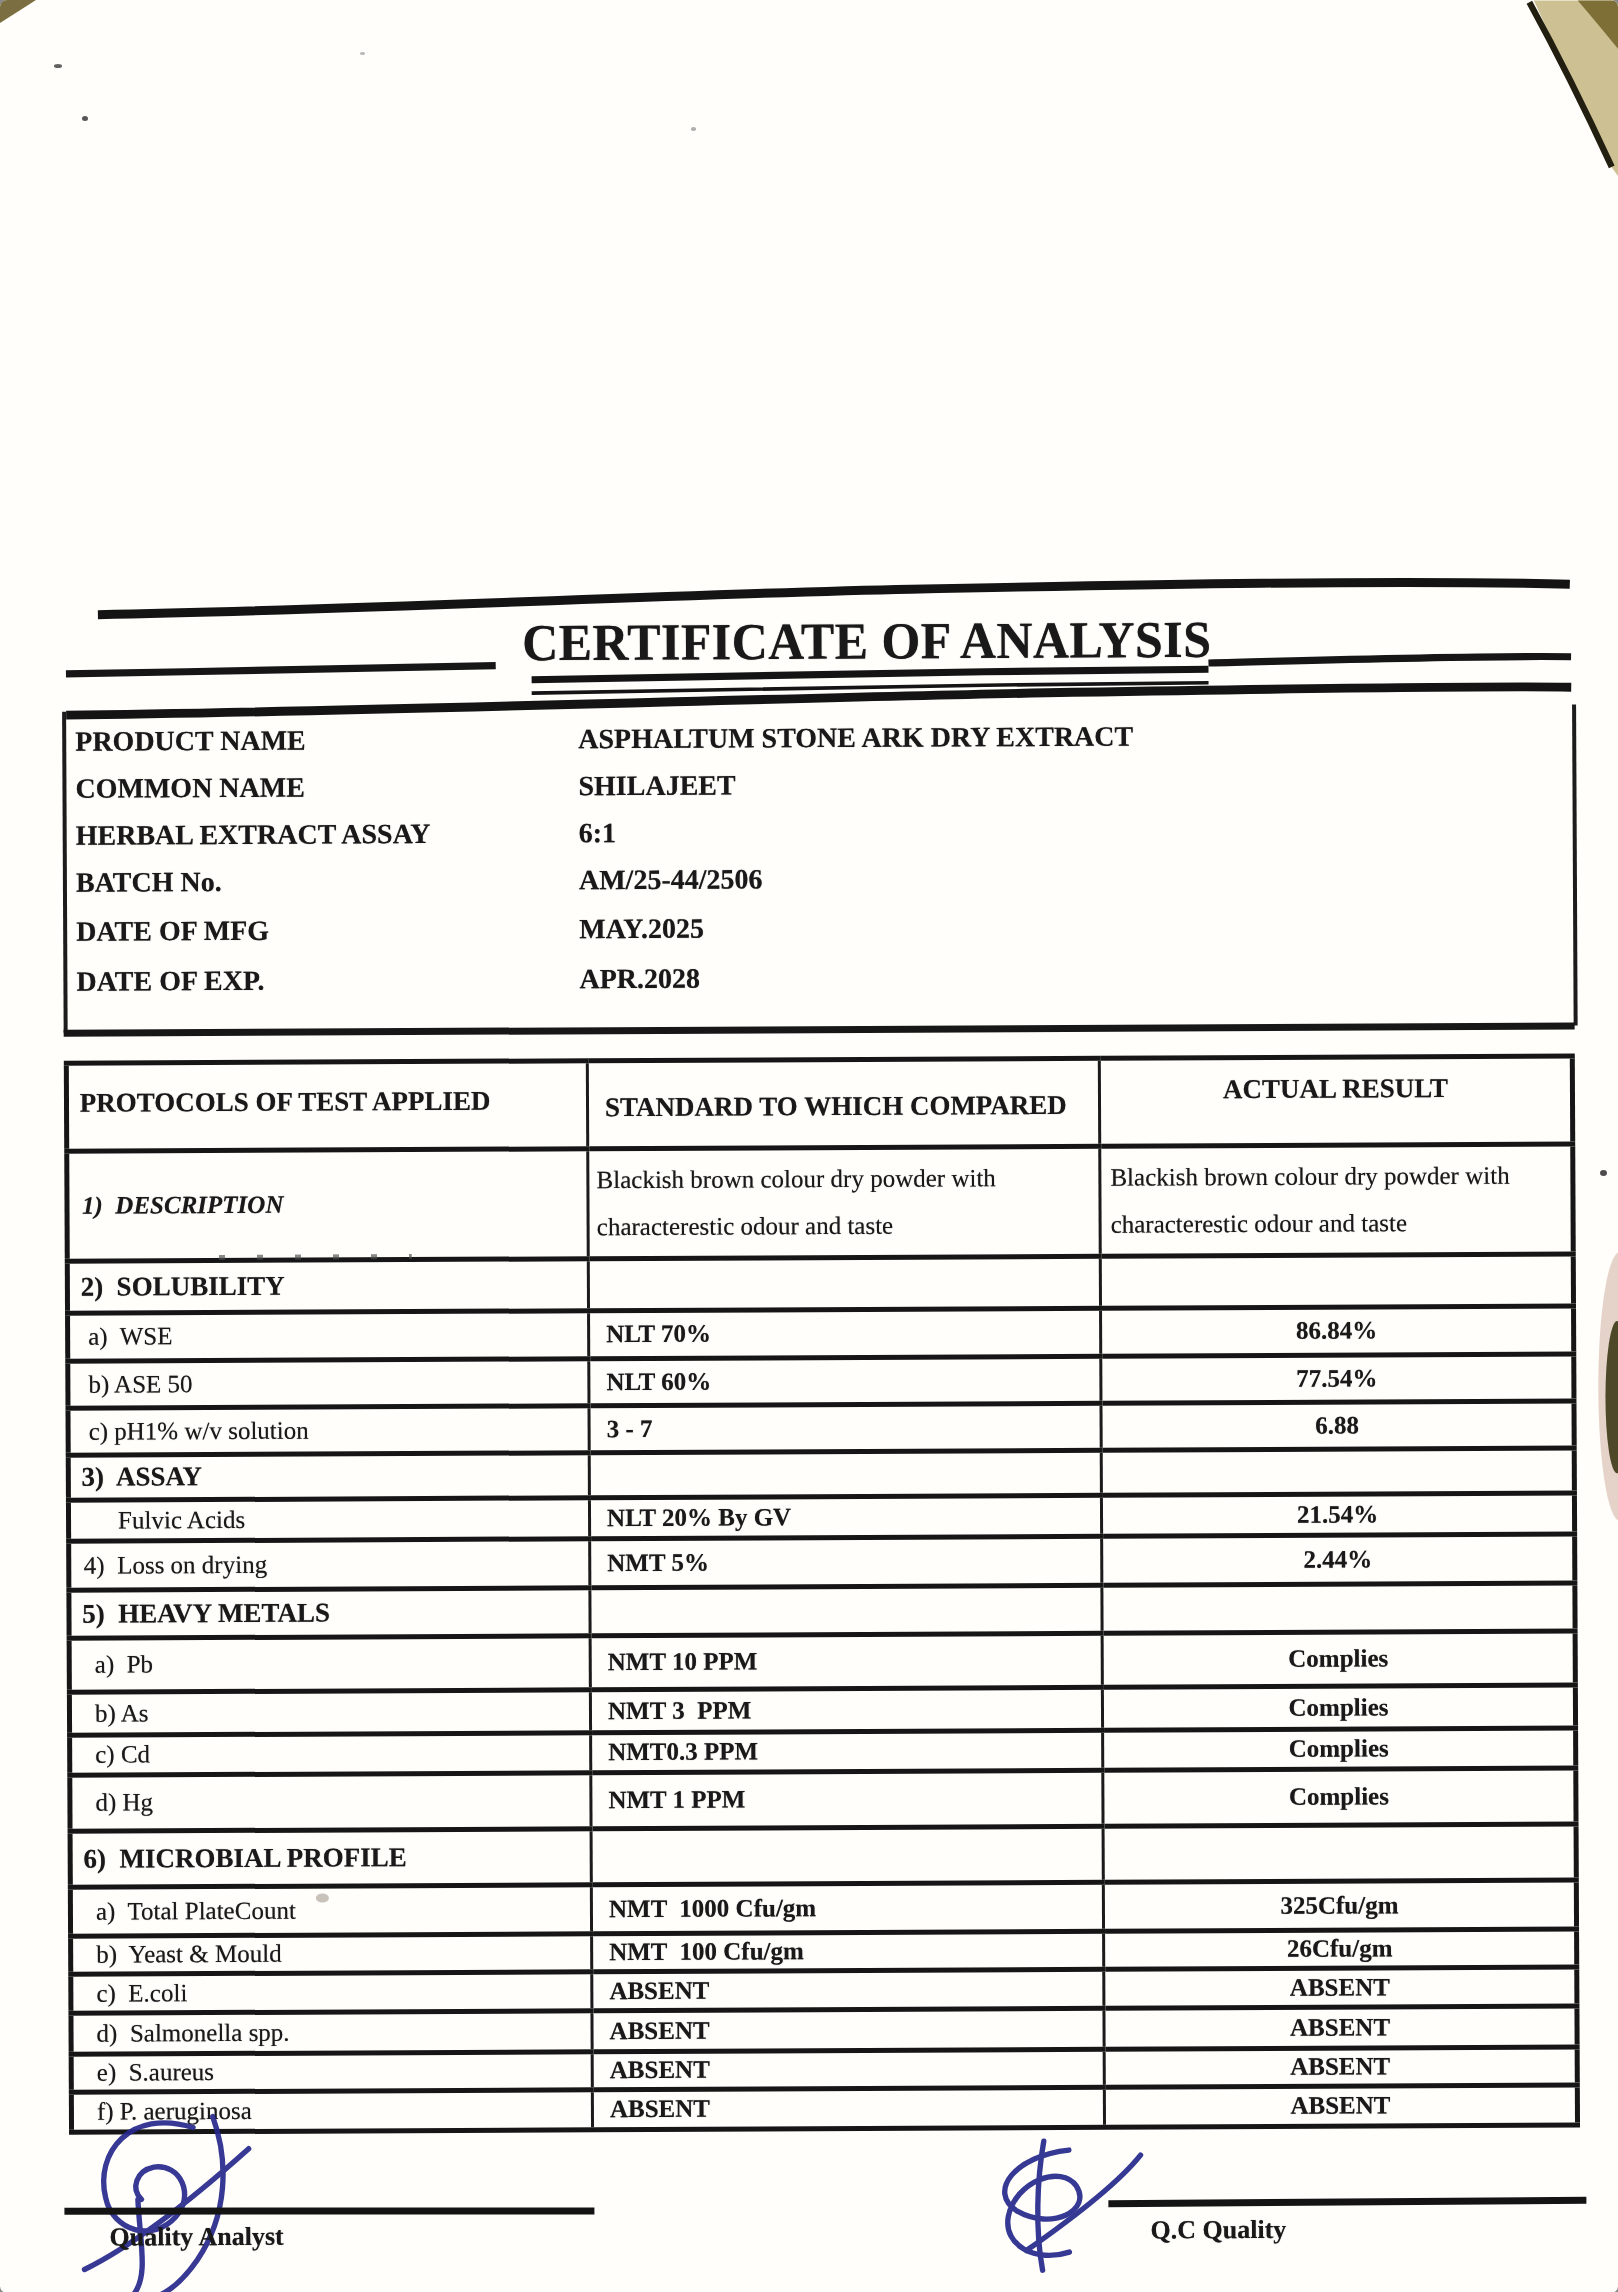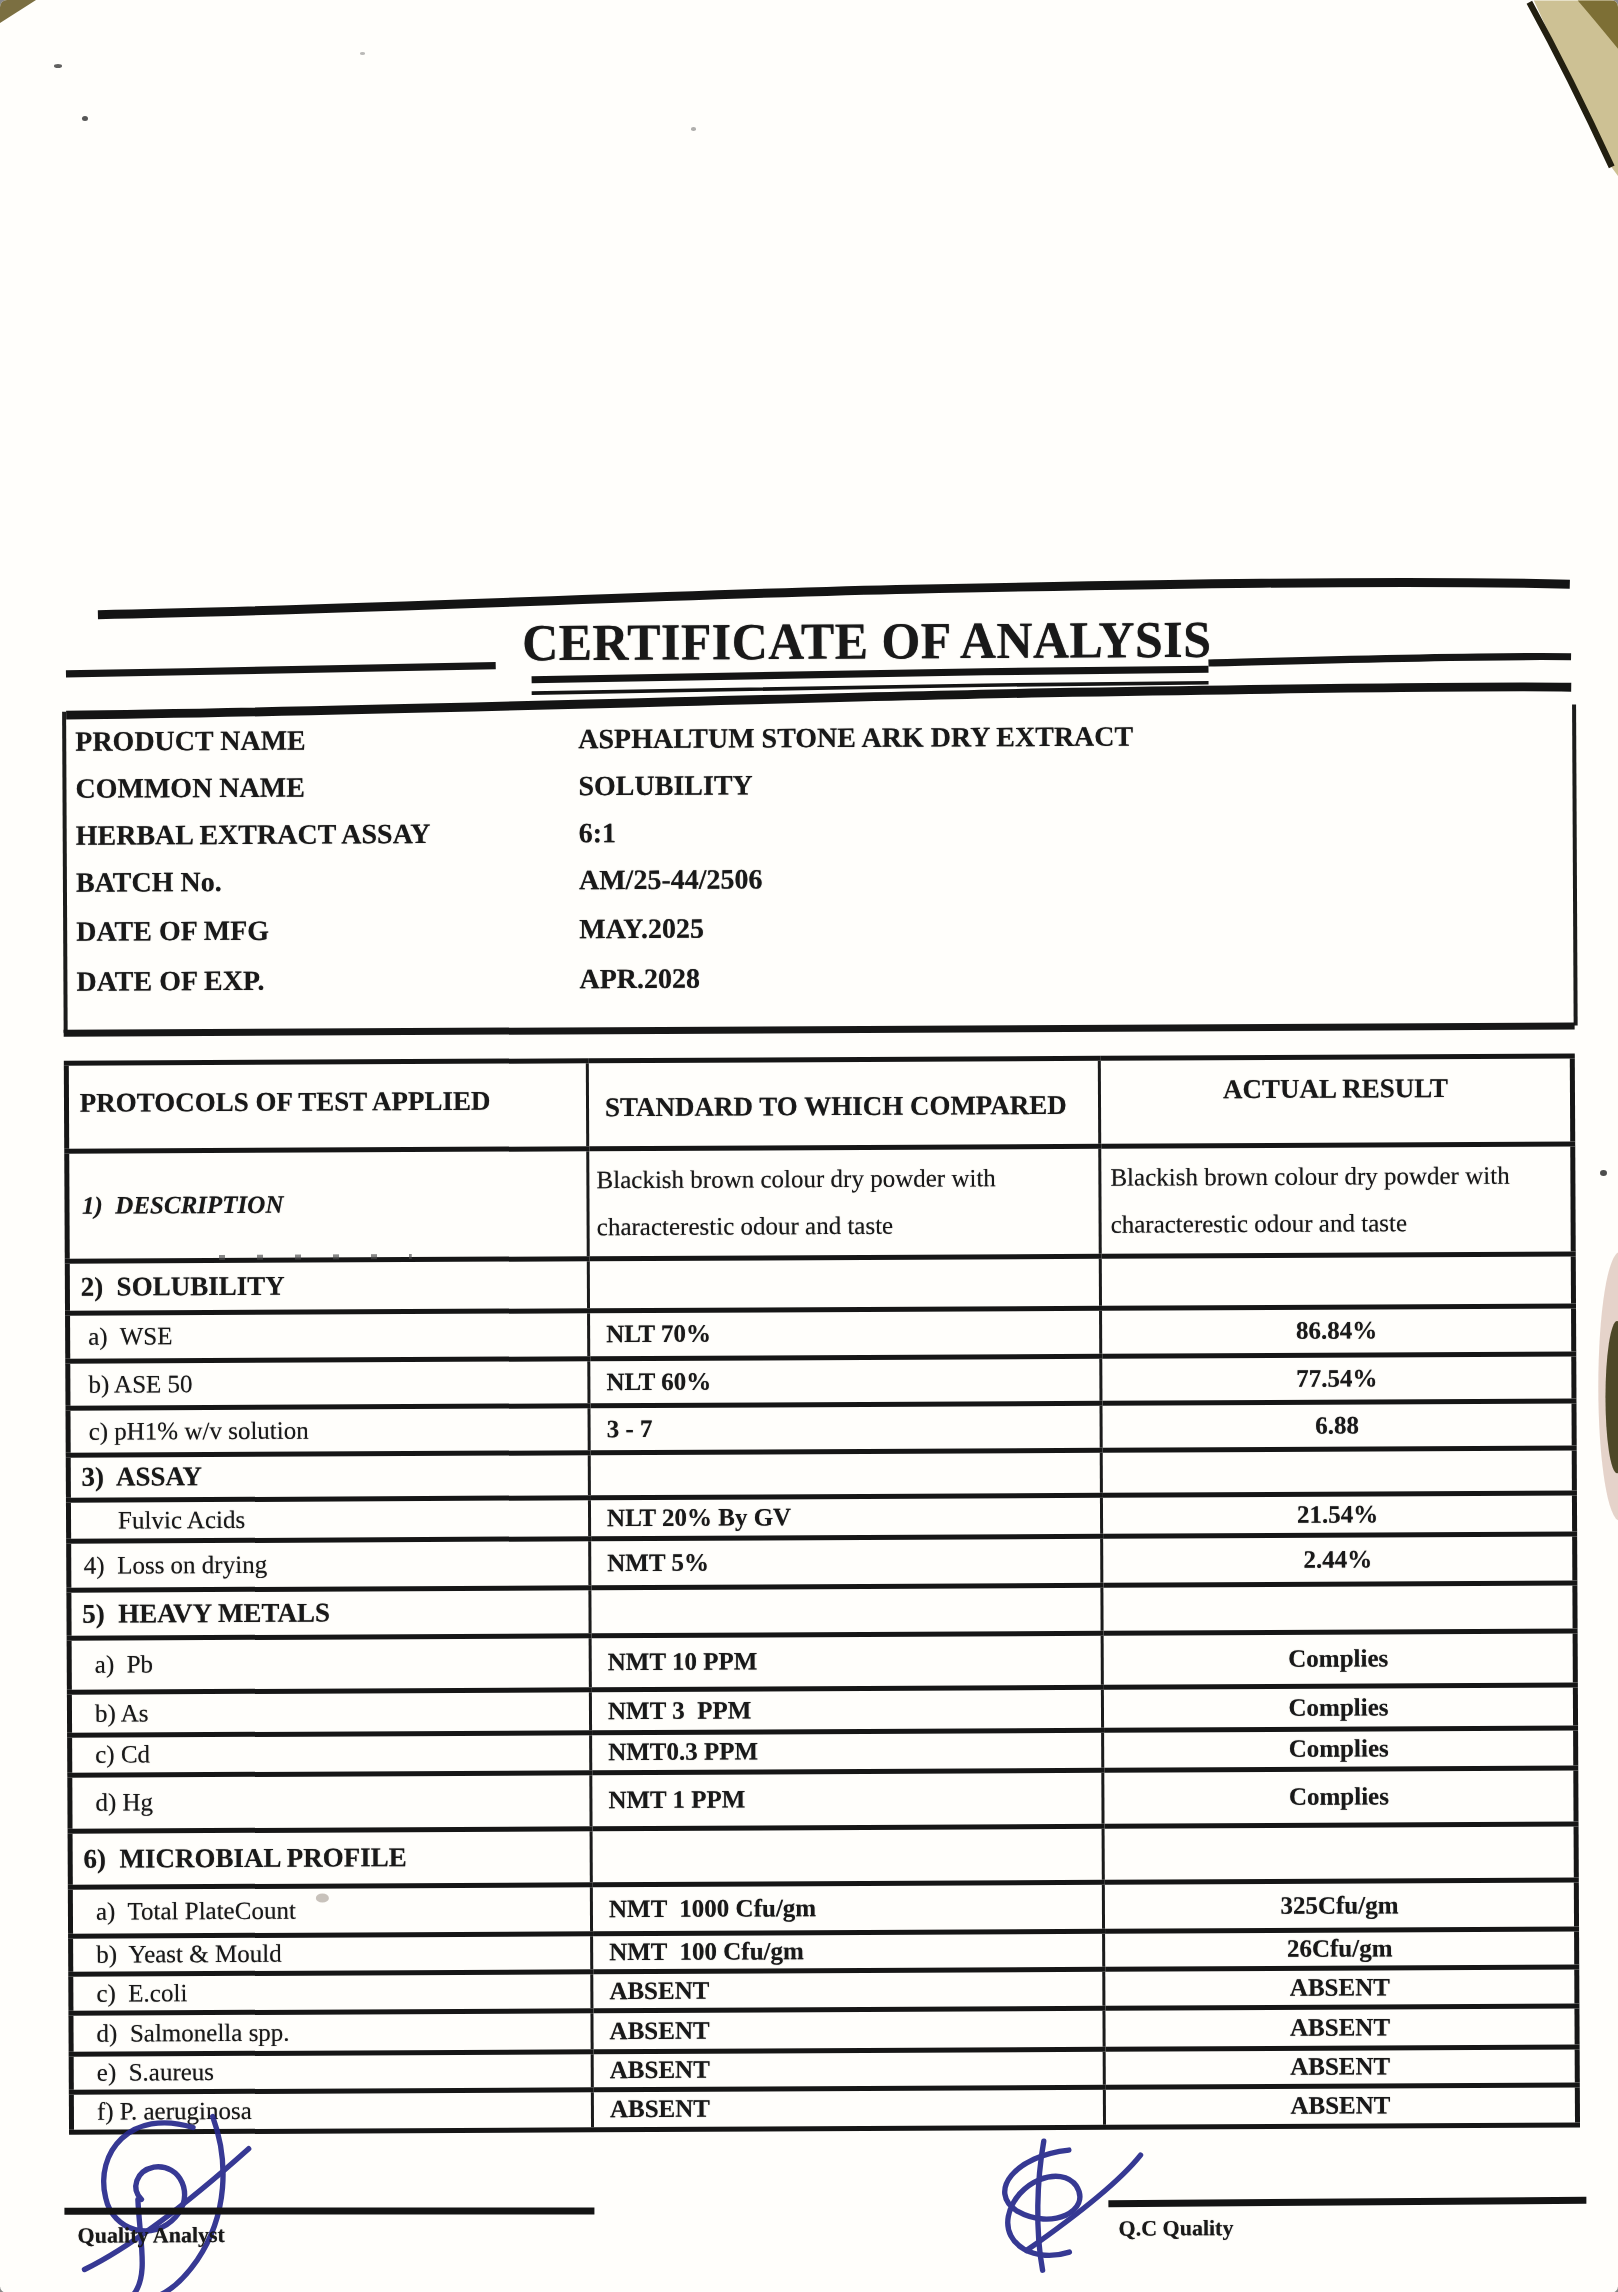--- a/index.html
+++ b/index.html
@@ -69,21 +69,21 @@
   tr.row-section td.c1 { font-weight:bold; font-size:27px; padding-left:10.7px; }
   tr.row-sub td.c1 { padding-left:18px; }
   tr.row-sub2 td.c1 { padding-left:23px; }
   tr.row-indent td.c1 { padding-left:47px; }
   tr.row-num td.c1 { padding-left:12.5px; }
 
   
   .sig-line { position:absolute; height:7.2px; background:#141414; }
   .sig-line-left  { left:59px;  top:2205px; width:530px; transform:rotate(0.25deg); }
   .sig-line-right { left:1103px;top:2201px; width:478px; transform:rotate(-0.15deg); }
-  .sig-label { position:absolute; font-size:22px; font-weight:bold; text-shadow:0 0 0.9px rgba(10,10,10,.6); }
+  .sig-label { position:absolute; font-size:26px; font-weight:bold; text-shadow:0 0 0.9px rgba(10,10,10,.6);margin-left:32px; }
   .sig-label-left  { left:72px;   top:2219px; }
   .sig-label-right { left:1113px; top:2217px; }
   .sig-svg { position:absolute; left:0; top:0; width:1618px; height:2293px; pointer-events:none; }
 </style>
 </head>
 <body>
 
 <div class="page">
 
   <div class="corner-tl"></div>
@@ -114,21 +114,21 @@
     <div class="doc-title">CERTIFICATE OF ANALYSIS</div>
 
     <div class="info-box"></div>
     <div class="info-rows">
       <div class="info-row">
         <span class="info-label">PRODUCT NAME</span>
         <span class="info-value">ASPHALTUM STONE ARK DRY EXTRACT</span>
       </div>
       <div class="info-row">
         <span class="info-label">COMMON NAME</span>
-        <span class="info-value">SOLUBILITY</span>
+        <span class="info-value">SHILAJEET</span>
       </div>
       <div class="info-row">
         <span class="info-label">HERBAL EXTRACT ASSAY</span>
         <span class="info-value">6:1</span>
       </div>
       <div class="info-row" style="height:49px">
         <span class="info-label">BATCH No.</span>
         <span class="info-value">AM/25-44/2506</span>
       </div>
       <div class="info-row" style="height:50px">

